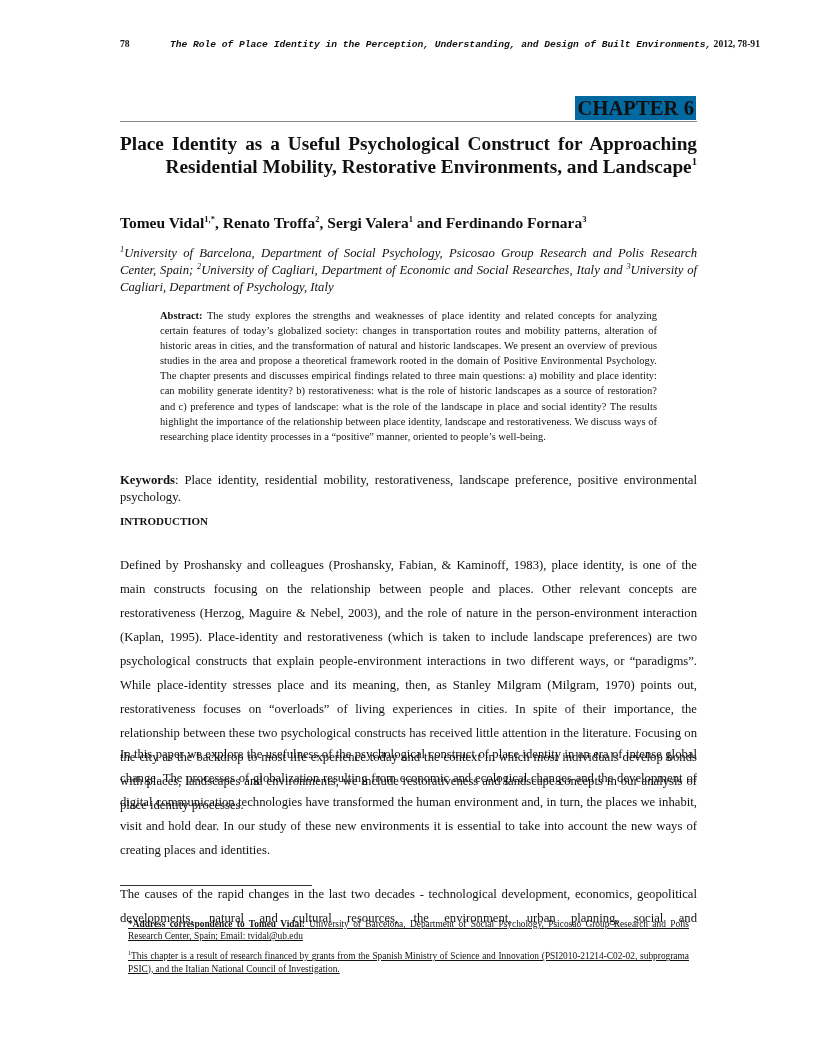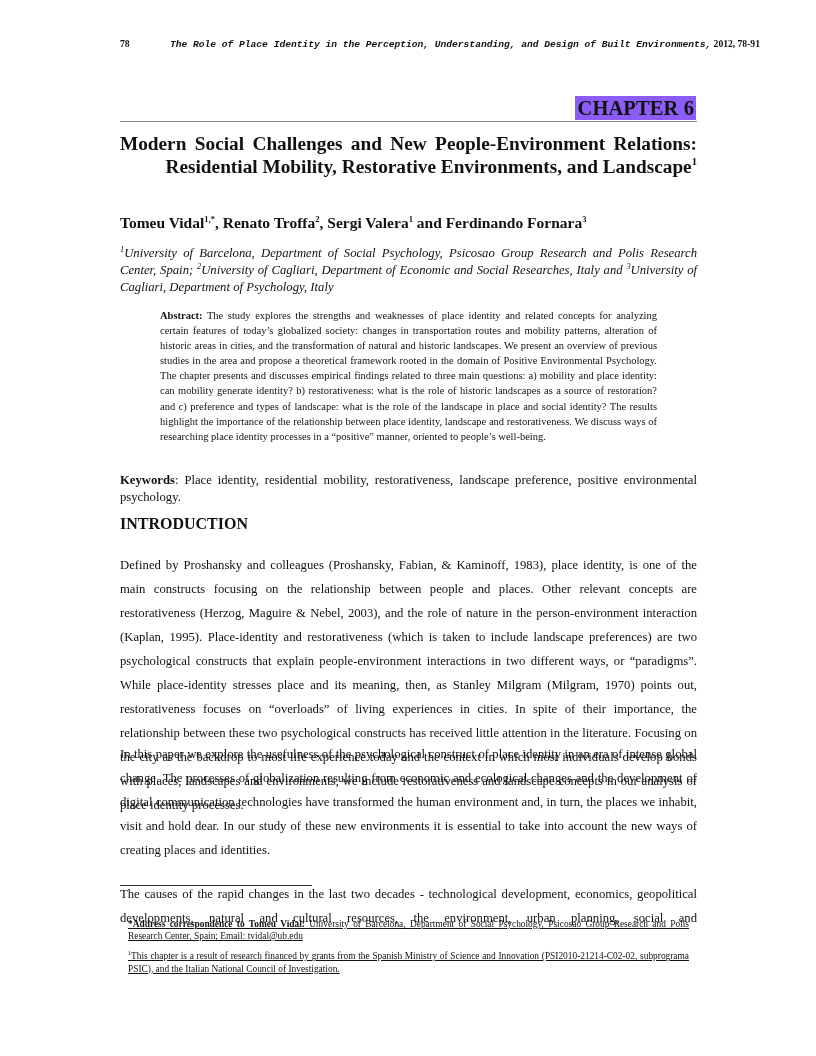--- a/index.html
+++ b/index.html
@@ -1,31 +1,31 @@
 <!DOCTYPE html>
 <html><head>
 <meta charset="utf-8">
 <style>
   html, body { margin: 0; padding: 0; background: #ffffff; }
   body { width: 816px; height: 1056px; position: relative; overflow: hidden; color: #111; font-family: "Liberation Serif", serif; }
   .abs { position: absolute; }
   .running-head { left: 120px; top: 38px; width: 600px; font-size: 9.6px; font-weight: bold; white-space: nowrap; }
   .running-head .pno { display: inline-block; width: 50px; }
   .running-head .jt { font-style: italic; font-family: Liberation Mono, monospace; }
-  .chapter { right: 120px; top: 96px; font-size: 20.5px; font-weight: bold; background: #8b5cf6; padding: 0 2px; line-height: 24px; letter-spacing: 0.1px; }
+  .chapter { right: 120px; top: 96px; font-size: 20.5px; font-weight: bold; background: #0369a1; padding: 0 2px; line-height: 24px; letter-spacing: 0.1px; }
   .chapter-rule { left: 120px; top: 121px; width: 577px; height: 0; border-top: 1.6px solid #888; }
   .title { left: 120px; top: 133px; width: 577px; font-size: 19.3px; font-weight: bold; line-height: 22.5px; text-align: justify; }
   .title .last { text-align: right; }
   .title sup, .authors sup { font-size: 0.55em; vertical-align: 0.75em; line-height: 0; }
   .authors { left: 120px; top: 214px; width: 580px; font-size: 15.5px; font-weight: bold; }
   .affil { left: 120px; top: 245px; width: 577px; font-size: 12.7px; font-style: italic; line-height: 17px; text-align: justify; }
   .affil sup { font-size: 0.65em; vertical-align: 0.55em; line-height: 0; }
   .abstract { left: 160px; top: 308px; width: 497px; font-size: 10.5px; line-height: 15.1px; text-align: justify; }
   .keywords { left: 120px; top: 472px; width: 577px; font-size: 12.7px; line-height: 17px; text-align: justify; }
-  .intro-head { left: 120px; top: 515px; font-size: 16px; font-weight: bold; }
+  .intro-head { left: 120px; top: 515px; font-size: 11px; font-weight: bold; }
   .para { left: 120px; width: 577px; font-size: 12.7px; line-height: 24px; text-align: justify; }
   .p1 { top: 553px; }
   .p2 { top: 742px; }
   .p3 { top: 843px; }
   .fn-rule { left: 120px; top: 885px; width: 192px; height: 0; border-top: 1.2px solid #333; }
   .footnotes { left: 120px; top: 910px; width: 577px; font-size: 9.4px; line-height: 12.2px; text-align: justify; }
   .footnotes sup { font-size: 0.65em; vertical-align: 0.6em; line-height: 0; }
   .footnotes p { margin: 8px; text-decoration: underline; }
   .publisher { left: 120px; top: 967px; width: 577px; font-size: 9.6px; font-weight: bold; text-align: center; line-height: 12.4px; }
   p { margin: 0; }
@@ -34,21 +34,21 @@
 <body>
 
 <div class="abs running-head">
   <span class="pno">78</span><span class="jt">The Role of Place Identity in the Perception, Understanding, and Design of Built Environments,</span><span> 2012, 78-91</span>
 </div>
 
 <div class="abs chapter">CHAPTER 6</div>
 <div class="abs chapter-rule"></div>
 
 <div class="abs title">
-  <div style="text-align-last: justify;">Modern Social Challenges and New People-Environment Relations:</div>
+  <div style="text-align-last: justify;">Place Identity as a Useful Psychological Construct for Approaching</div>
   <div class="last"><span>Residential Mobility, Restorative Environments, and Landscape</span><sup>1</sup></div>
 </div>
 
 <div class="abs authors">
   <span>Tomeu Vidal</span><sup>1,*</sup><span>, </span><span>Renato Troffa</span><sup>2</sup><span>, </span><span>Sergi Valera</span><sup>1</sup><span> and </span><span>Ferdinando Fornara</span><sup>3</sup>
 </div>
 
 <div class="abs affil">
   <sup>1</sup><span>University of Barcelona, Department of Social Psychology, Psicosao Group Research and Polis Research Center, Spain; </span><sup>2</sup><span>University of Cagliari, Department of Economic and Social Researches, Italy and </span><sup>3</sup><span>University of Cagliari, Department of Psychology, Italy</span>
 </div>

